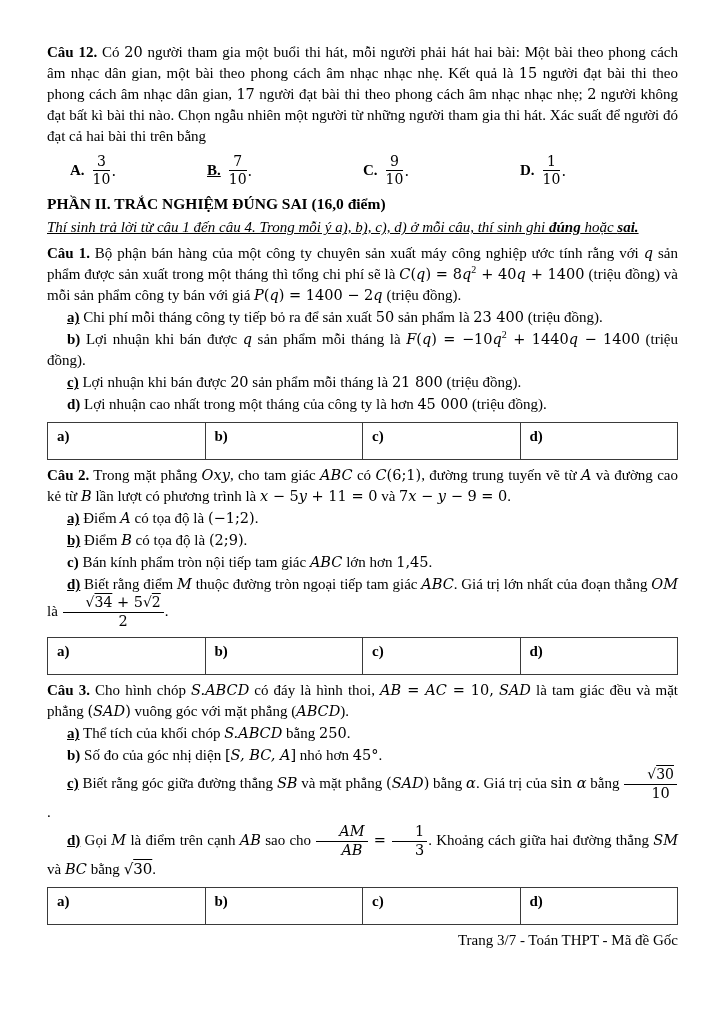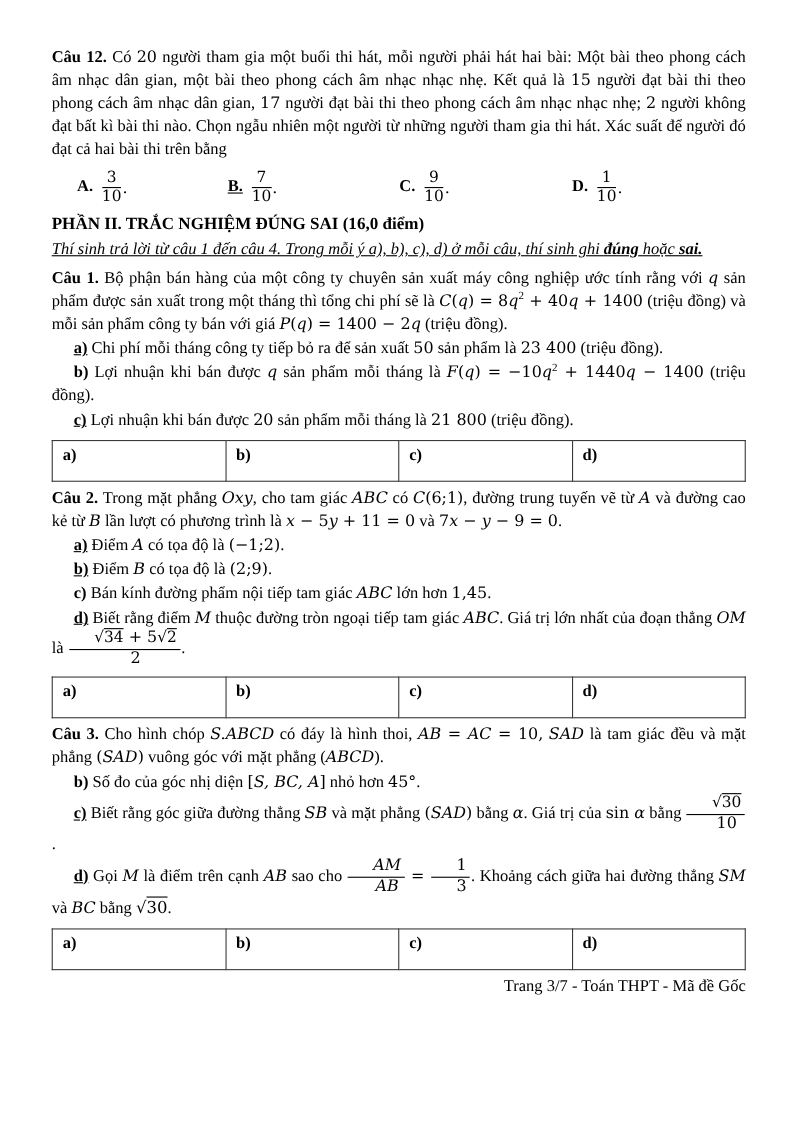--- a/index.html
+++ b/index.html
@@ -84,52 +84,54 @@
   </div>
 
   <h2 class="part-heading">PHẦN II. TRẮC NGHIỆM ĐÚNG SAI (16,0 điểm)</h2>
   <p class="para instruction"><span class="seg-i">Thí sinh trả lời từ câu 1 đến câu 4. Trong mỗi ý a), b), c), d) ở mỗi câu, thí sinh ghi </span><span class="seg-bi">đúng</span><span class="seg-i"> hoặc </span><span class="seg-bi">sai.</span></p>
 
   <section class="question">
     <p class="para stem"><span class="seg-b">Câu 1.</span><span class="seg-text"> Bộ phận bán hàng của một công ty chuyên sản xuất máy công nghiệp ước tính rằng với </span><span class="seg-m">q</span><span class="seg-text"> sản phẩm được sản xuất trong một tháng thì tổng chi phí sẽ là </span><span class="seg-m">C</span><span class="seg-mn">(</span><span class="seg-m">q</span><span class="seg-mn">) = 8</span><span class="seg-m">q</span><sup>2</sup><span class="seg-mn"> + 40</span><span class="seg-m">q</span><span class="seg-mn"> + 1400</span><span class="seg-text"> (triệu đồng) và mỗi sản phẩm công ty bán với giá </span><span class="seg-m">P</span><span class="seg-mn">(</span><span class="seg-m">q</span><span class="seg-mn">) = 1400 − 2</span><span class="seg-m">q</span><span class="seg-text"> (triệu đồng).</span></p>
     <p class="para item"><span class="seg-bu">a)</span><span class="seg-text"> Chi phí mỗi tháng công ty tiếp bỏ ra để sản xuất </span><span class="seg-mn">50</span><span class="seg-text"> sản phẩm là </span><span class="seg-mn">23 400</span><span class="seg-text"> (triệu đồng).</span></p>
     <p class="para item"><span class="seg-b">b)</span><span class="seg-text"> Lợi nhuận khi bán được </span><span class="seg-m">q</span><span class="seg-text"> sản phẩm mỗi tháng là </span><span class="seg-m">F</span><span class="seg-mn">(</span><span class="seg-m">q</span><span class="seg-mn">) = −10</span><span class="seg-m">q</span><sup>2</sup><span class="seg-mn"> + 1440</span><span class="seg-m">q</span><span class="seg-mn"> − 1400</span><span class="seg-text"> (triệu đồng).</span></p>
     <p class="para item"><span class="seg-bu">c)</span><span class="seg-text"> Lợi nhuận khi bán được </span><span class="seg-mn">20</span><span class="seg-text"> sản phẩm mỗi tháng là </span><span class="seg-mn">21 800</span><span class="seg-text"> (triệu đồng).</span></p>
+    <p class="para item"><span class="seg-b">d)</span><span class="seg-text"> Lợi nhuận cao nhất trong một tháng của công ty là hơn </span><span class="seg-mn">45 000</span><span class="seg-text"> (triệu đồng).</span></p>
     <table class="answer-table">
       <tbody>
           <tr>
         <td>a)</td>
         <td>b)</td>
         <td>c)</td>
         <td>d)</td>
       </tr>
     </tbody>
       </table>
   </section>
 
   <section class="question">
     <p class="para stem"><span class="seg-b">Câu 2.</span><span class="seg-text"> Trong mặt phẳng </span><span class="seg-m">Oxy</span><span class="seg-text">, cho tam giác </span><span class="seg-m">ABC</span><span class="seg-text"> có </span><span class="seg-m">C</span><span class="seg-mn">(6;1)</span><span class="seg-text">, đường trung tuyến vẽ từ </span><span class="seg-m">A</span><span class="seg-text"> và đường cao kẻ từ </span><span class="seg-m">B</span><span class="seg-text"> lần lượt có phương trình là </span><span class="seg-m">x</span><span class="seg-mn"> − 5</span><span class="seg-m">y</span><span class="seg-mn"> + 11 = 0</span><span class="seg-text"> và </span><span class="seg-mn">7</span><span class="seg-m">x</span><span class="seg-mn"> − </span><span class="seg-m">y</span><span class="seg-mn"> − 9 = 0</span><span class="seg-text">.</span></p>
     <p class="para item"><span class="seg-bu">a)</span><span class="seg-text"> Điểm </span><span class="seg-m">A</span><span class="seg-text"> có tọa độ là </span><span class="seg-mn">(−1;2)</span><span class="seg-text">.</span></p>
     <p class="para item"><span class="seg-bu">b)</span><span class="seg-text"> Điểm </span><span class="seg-m">B</span><span class="seg-text"> có tọa độ là </span><span class="seg-mn">(2;9)</span><span class="seg-text">.</span></p>
-    <p class="para item"><span class="seg-b">c)</span><span class="seg-text"> Bán kính đường phẩm nội tiếp tam giác </span><span class="seg-m">ABC</span><span class="seg-text"> lớn hơn </span><span class="seg-mn">1,45</span><span class="seg-text">.</span></p>
+    <p class="para item"><span class="seg-b">c)</span><span class="seg-text"> Bán kính phẩm tròn nội tiếp tam giác </span><span class="seg-m">ABC</span><span class="seg-text"> lớn hơn </span><span class="seg-mn">1,45</span><span class="seg-text">.</span></p>
     <p class="para item"><span class="seg-bu">d)</span><span class="seg-text"> Biết rằng điểm </span><span class="seg-m">M</span><span class="seg-text"> thuộc đường tròn ngoại tiếp tam giác </span><span class="seg-m">ABC</span><span class="seg-text">. Giá trị lớn nhất của đoạn thẳng </span><span class="seg-m">OM</span><span class="seg-text"> là </span><span class="frac"><span class="num"><span class="sqrt"><span>√</span><span class="ovl">34</span></span><span class="seg-mn"> + 5</span><span class="sqrt"><span>√</span><span class="ovl">2</span></span></span><span class="den"><span class="seg-mn">2</span></span></span><span class="seg-text">.</span></p>
     <table class="answer-table">
       <tbody>
           <tr>
         <td>a)</td>
         <td>b)</td>
         <td>c)</td>
         <td>d)</td>
       </tr>
     </tbody>
       </table>
   </section>
 
   <section class="question">
     <p class="para stem"><span class="seg-b">Câu 3.</span><span class="seg-text"> Cho hình chóp </span><span class="seg-m">S.ABCD</span><span class="seg-text"> có đáy là hình thoi, </span><span class="seg-m">AB</span><span class="seg-mn"> = </span><span class="seg-m">AC</span><span class="seg-mn"> = 10,</span><span class="seg-text"> </span><span class="seg-m">SAD</span><span class="seg-text"> là tam giác đều và mặt phẳng </span><span class="seg-mn">(</span><span class="seg-m">SAD</span><span class="seg-mn">)</span><span class="seg-text"> vuông góc với mặt phẳng (</span><span class="seg-m">ABCD</span><span class="seg-text">).</span></p>
+    <p class="para item"><span class="seg-bu">a)</span><span class="seg-text"> Thể tích của khối chóp </span><span class="seg-m">S.ABCD</span><span class="seg-text"> bằng </span><span class="seg-mn">250</span><span class="seg-text">.</span></p>
     <p class="para item"><span class="seg-b">b)</span><span class="seg-text"> Số đo của góc nhị diện </span><span class="seg-mn">[</span><span class="seg-m">S, BC, A</span><span class="seg-mn">]</span><span class="seg-text"> nhỏ hơn </span><span class="seg-mn">45°</span><span class="seg-text">.</span></p>
     <p class="para item"><span class="seg-bu">c)</span><span class="seg-text"> Biết rằng góc giữa đường thẳng </span><span class="seg-m">SB</span><span class="seg-text"> và mặt phẳng </span><span class="seg-mn">(</span><span class="seg-m">SAD</span><span class="seg-mn">)</span><span class="seg-text"> bằng </span><span class="seg-m">α</span><span class="seg-text">. Giá trị của </span><span class="seg-mn">sin </span><span class="seg-m">α</span><span class="seg-text"> bằng </span><span class="frac"><span class="num"><span class="sqrt"><span>√</span><span class="ovl">30</span></span></span><span class="den"><span class="seg-mn">10</span></span></span><span class="seg-text">.</span></p>
     <p class="para item"><span class="seg-bu">d)</span><span class="seg-text"> Gọi </span><span class="seg-m">M</span><span class="seg-text"> là điểm trên cạnh </span><span class="seg-m">AB</span><span class="seg-text"> sao cho </span><span class="frac"><span class="num"><span class="seg-m">AM</span></span><span class="den"><span class="seg-m">AB</span></span></span><span class="seg-mn"> = </span><span class="frac"><span class="num"><span class="seg-mn">1</span></span><span class="den"><span class="seg-mn">3</span></span></span><span class="seg-text">. Khoảng cách giữa hai đường thẳng </span><span class="seg-m">SM</span><span class="seg-text"> và </span><span class="seg-m">BC</span><span class="seg-text"> bằng </span><span class="sqrt"><span>√</span><span class="ovl">30</span></span><span class="seg-text">.</span></p>
     <table class="answer-table">
       <tbody>
           <tr>
         <td>a)</td>
         <td>b)</td>
         <td>c)</td>
         <td>d)</td>

